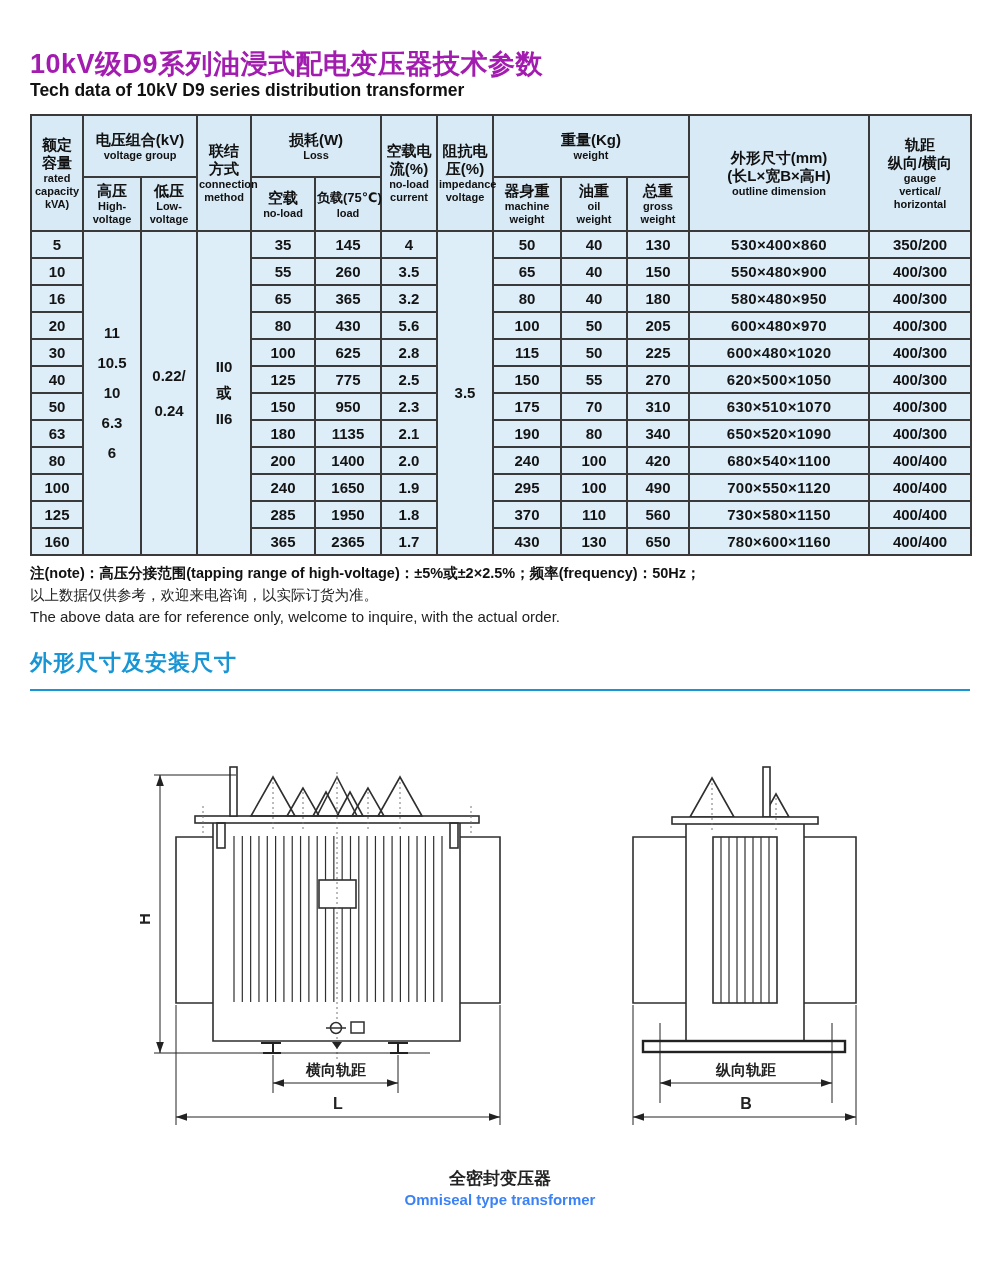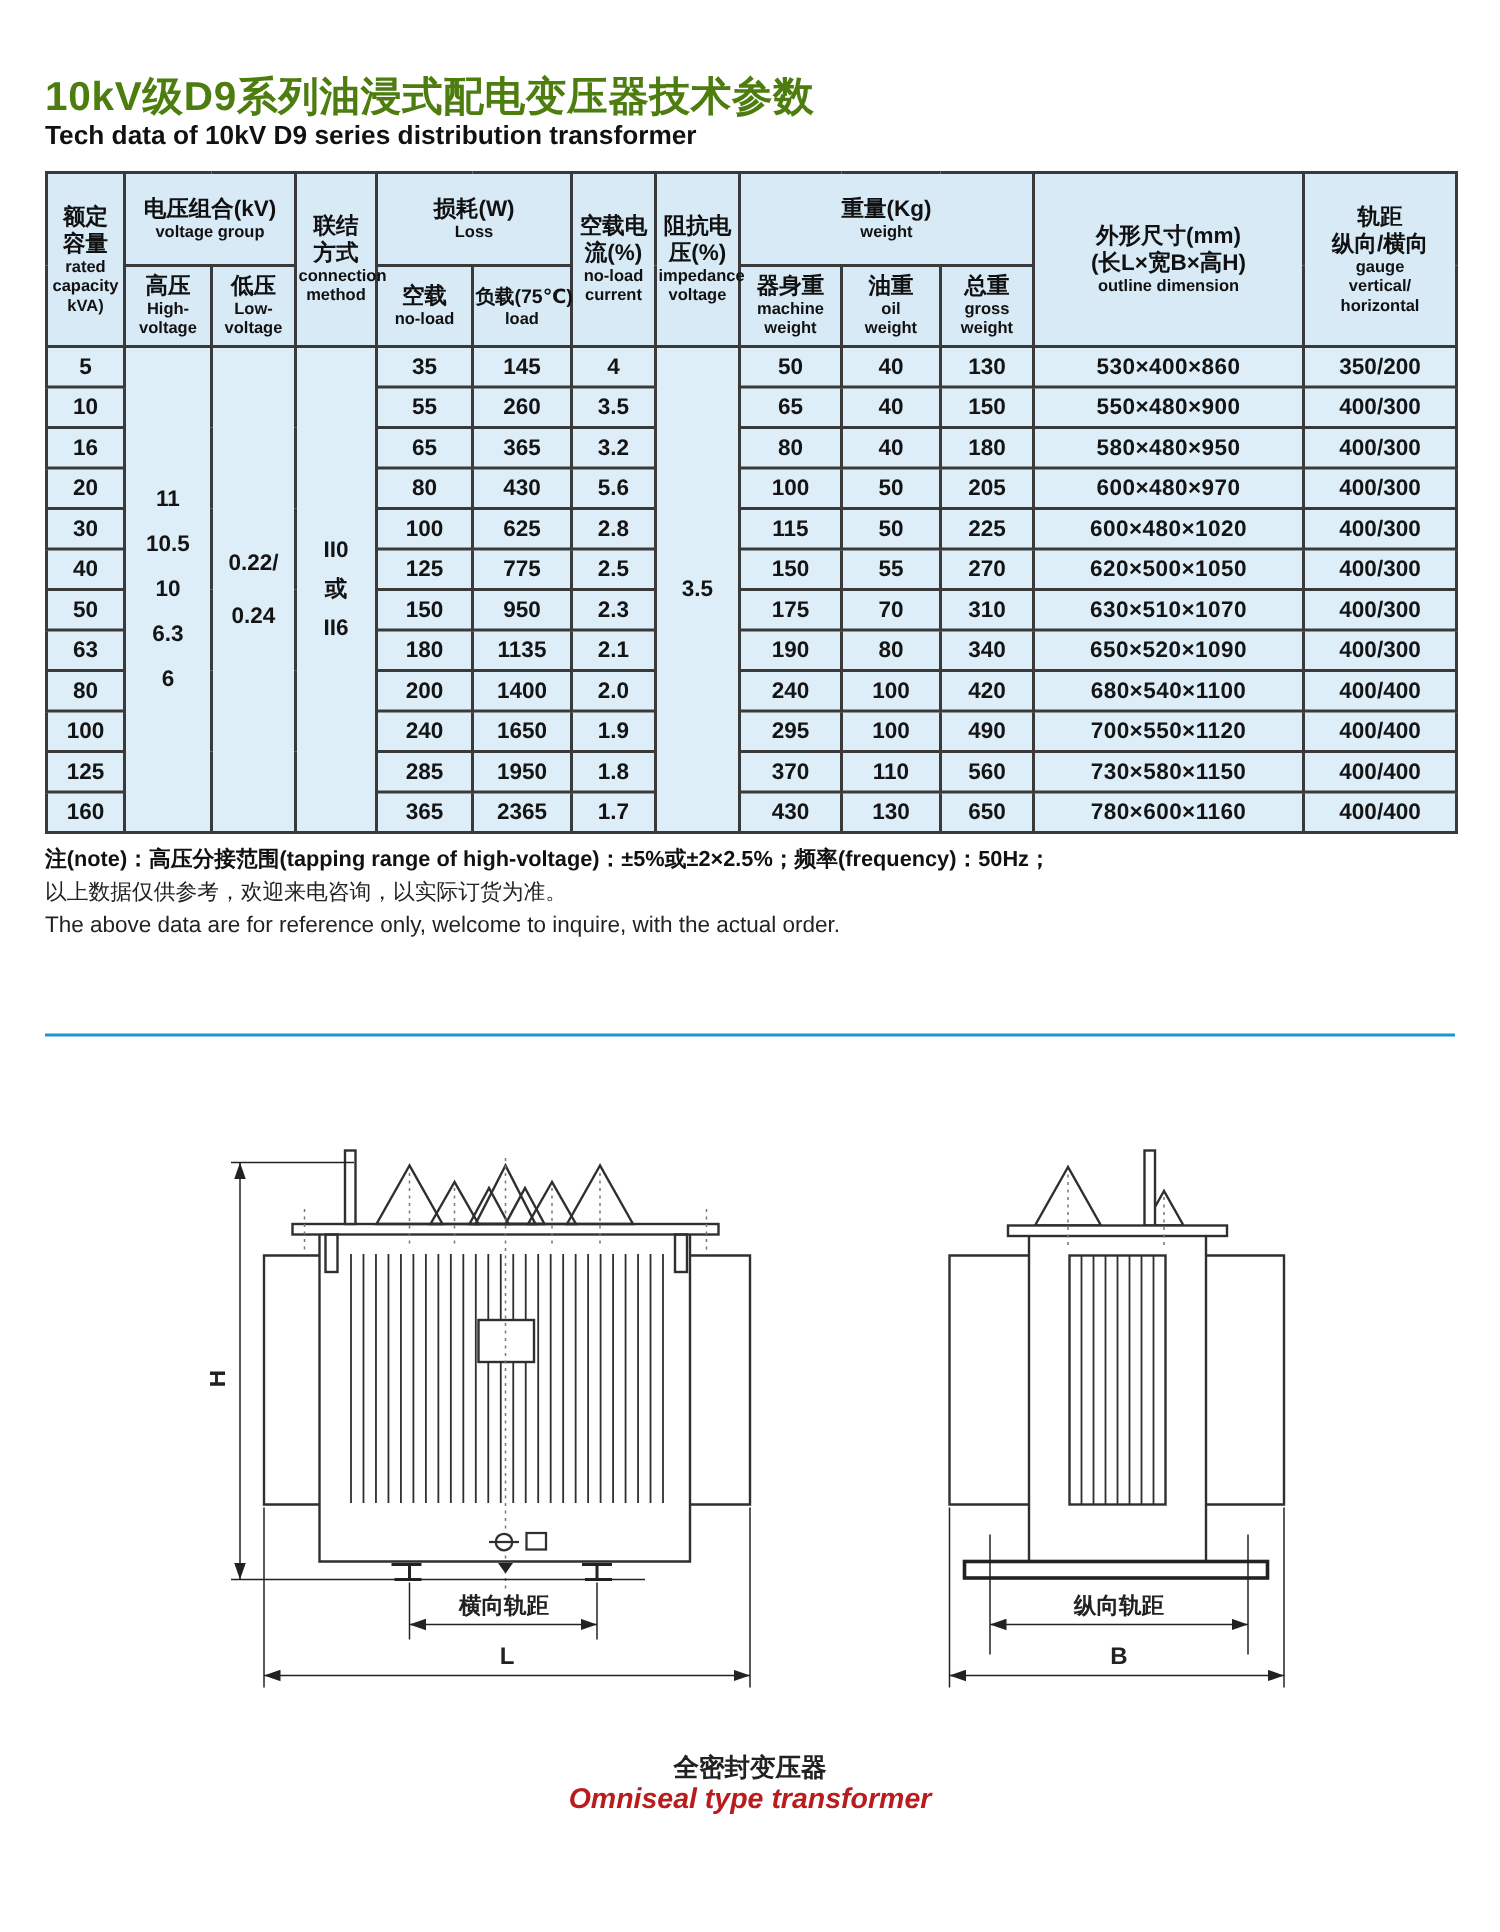--- a/index.html
+++ b/index.html
@@ -1,20 +1,20 @@
 <!DOCTYPE html>
 <html><head>
 <meta charset="utf-8">
 <style>
   * { margin:0; padding:0; box-sizing:border-box; }
   html,body { background:#fff; }
   body { font-family:"Liberation Sans","DejaVu Sans",sans-serif; color:#1a1a1a; }
   .page { position:relative; width:1000px; height:1288px; background:#fff; overflow:hidden; }
 
-  .title-zh { position:absolute; left:30px; top:46px; font-size:27px; font-weight:bold; color:#4d7c0f; letter-spacing:0.5px; }
+  .title-zh { position:absolute; left:30px; top:46px; font-size:27px; font-weight:bold; color:#a21caf; letter-spacing:0.5px; }
   .title-en { position:absolute; left:30px; top:80px; font-size:17.5px; font-weight:bold; color:#111; }
 
   .tbl-wrap { position:absolute; left:30px; top:114px; width:941px; }
   table.spec { border-collapse:collapse; table-layout:fixed; width:940px; }
   table.spec th, table.spec td {
     border:2px solid #3a3a3a; background:#ddeef8; text-align:center; vertical-align:middle;
     font-weight:bold; padding:1px 1px;
   }
   table.spec thead th { background:#d7eaf6; }
   .th-zh { display:block; white-space:pre-line; font-size:15px; line-height:18px; color:#111; }
@@ -33,21 +33,21 @@
   .note1 { font-size:14.5px; font-weight:bold; color:#111; line-height:22px; }
   .note2 { font-size:14.5px; color:#222; line-height:22px; }
   .note3 { font-size:15px; color:#222; line-height:22px; }
 
   .section-title { position:absolute; left:30px; top:648px; font-size:22px; font-weight:bold; color:#1795d5; letter-spacing:1px; }
   .section-rule { position:absolute; left:30px; top:689px; width:940px; height:2px; background:#1795d5; }
 
   .drawing { position:absolute; }
   .caption { position:absolute; left:0; top:1168px; width:1000px; text-align:center; }
   .caption .cap-zh { font-size:17px; font-weight:bold; color:#222; line-height:22px; }
-  .caption .cap-en { font-size:19px; font-weight:bold; color:#b91c1c; line-height:20px;font-style:italic; }
+  .caption .cap-en { font-size:15px; font-weight:bold; color:#3b82f6; line-height:20px; }
 
   svg text { font-family:"Liberation Sans","DejaVu Sans",sans-serif; }
   .dimlabel { font-size:15px; font-weight:bold; fill:#222; }
   .dimletter { font-size:16px; font-weight:bold; fill:#222; }
 </style>
 </head>
 <body>
 
 <div class="page">
 
@@ -314,20 +314,21 @@
         </tbody>
     </table>
   </div>
 
   <div class="notes">
     <div class="note1">注(note)：高压分接范围(tapping range of high-voltage)：±5%或±2×2.5%；频率(frequency)：50Hz；</div>
     <div class="note2">以上数据仅供参考，欢迎来电咨询，以实际订货为准。</div>
     <div class="note3">The above data are for reference only, welcome to inquire, with the actual order.</div>
   </div>
 
+  <div class="section-title">外形尺寸及安装尺寸</div>
   <div class="section-rule"></div>
 
   <svg class="drawing" style="left:140px; top:752px;" width="370" height="380" viewBox="0 0 370 380">
     <defs>
       <marker id="arw1" viewBox="0 0 10 7" refX="10" refY="3.5" markerWidth="11" markerHeight="8" orient="auto-start-reverse">
           <polygon points="0,0 10,3.5 0,7" fill="#222"></polygon>
         </marker>
     </defs>
     <g stroke="#2f2f2f" fill="none" stroke-width="1.6">
 

